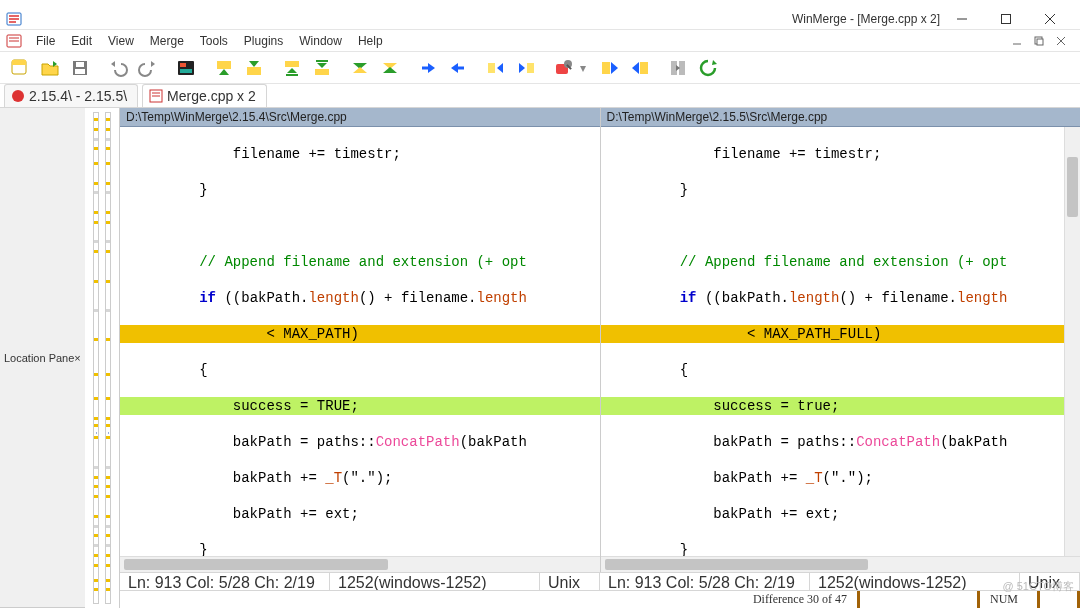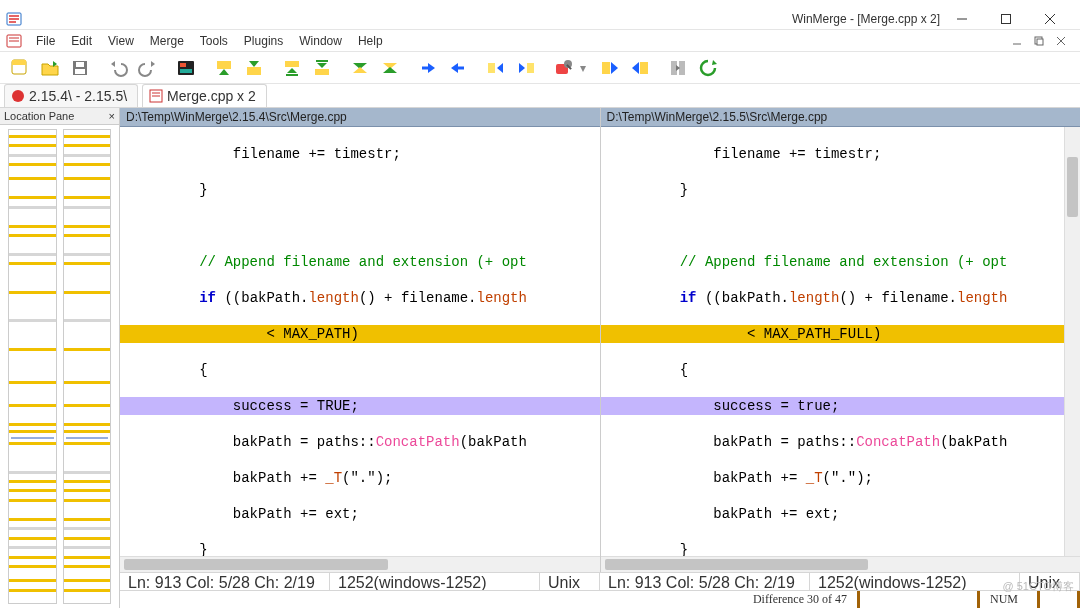--- a/index.html
+++ b/index.html
@@ -20,40 +20,40 @@
 .tbtn { width: 28px; height: 28px; display: flex; align-items: center; justify-content: center; border-radius: 2px; }
 .tsep { width: 6px; }
 
 .doctabs { display: flex; align-items: flex-end; height: 24px; background: #fff; padding: 0 4px; gap: 4px; border-bottom: 1px solid #d6d6d6;}
 .doctab { display: flex; align-items: center; gap: 4px; padding: 3px 10px 3px 6px; background: #f7f7f7; border: 1px solid #d6d6d6; border-bottom: none; border-radius: 3px 3px 0 0; font-size: 14px; color:#333;}
 .doctab.active { background: #fff; }
 .doctab .ticon { width: 14px; height: 14px; }
 
 .content { display: flex; flex: 1; min-height: 0; }
 
-.locpane { width: 120px; display: flex; flex-direction: column; border-right: 1px solid #ccc; }
+.locpane { width: 120px; display: flex; flex-direction: row; border-right: 1px solid #ccc; }
 .locpane-hdr { display: flex; align-items: center; justify-content: space-between; padding: 2px 4px; background: #f0f0f0; border-bottom: 1px solid #ccc; font-size: 11px; color:#333;}
 .locpane-body { flex: 1; display: flex; gap: 6px; padding: 4px 8px; background:#fff; position:relative;}
 .loc-col { flex: 1; border: 1px solid #ccc; position: relative; background: #fff; overflow:hidden;}
 .loc-mark { position: absolute; left: 0; right: 0; }
 .loc-cursor { position:absolute; left:2px; right:2px; height:2px; background:rgba(80,120,200,.6); }
 
 .compare { flex: 1; display: flex; flex-direction: column; min-width:0;}
 .compare-panes { flex: 1; display: flex; min-height:0;}
 .pane { flex: 1; display: flex; flex-direction: column; min-width:0; border-right:1px solid #ccc;}
 .pane:last-child{border-right:none;}
 .pane-hdr { background: #a5b7cc; color: #222; padding: 2px 6px; font-size: 12px; border-bottom: 1px solid #7b90ab; white-space:nowrap; overflow:hidden;}
 .pane-body { flex: 1; overflow: hidden; font-family: Consolas, "Courier New", monospace; font-size: 14px; line-height: 18px; white-space: pre; color:#000; background:#fff; position:relative;}
 .pane-body .ln { height: 18px; padding-left: 12px; }
 .tok-kw { color: #0000cc; font-weight: bold; }
 .tok-fn { color: #c04000; }
 .tok-id2{ color: #ec4899; }
 .tok-cm { color: #008800; }
 .bg-diff1 { background: #f0c000; }
-.bg-diff2 { background: #c4b5fd; }
+.bg-diff2 { background: #bef264; }
 .hscroll { height:16px; background:#f0f0f0; border-top:1px solid #ddd; position:relative;}
 .hscroll .thumb{position:absolute; top:2px; bottom:2px; background:#c4c4c4; border-radius:2px;}
 .vscroll{ position:absolute; right:0; top:0; width:16px; bottom:0; background:#f0f0f0; border-left:1px solid #ddd;}
 .vscroll .vthumb{position:absolute; left:2px; right:2px; top:30px; height:60px; background:#c4c4c4; border-radius:2px;}
 
 .panestatus { display: flex; border-top: 1px solid #d6d6d6; height: 18px; }
 .panestatus .cell { flex:1; padding: 1px 8px; font-size: 16px; color:#333; border-right:1px solid #d6d6d6; white-space:nowrap;}
 .globalstatus { height: 18px; display:flex; border-top:1px solid #d6d6d6; font-size:12px; color:#333;}
 .globalstatus .gcell{ padding:1px 10px; border-right:3px solid #a16207;font-family:Liberation Serif, serif;}
 .globalstatus .spacer{flex:1;}

